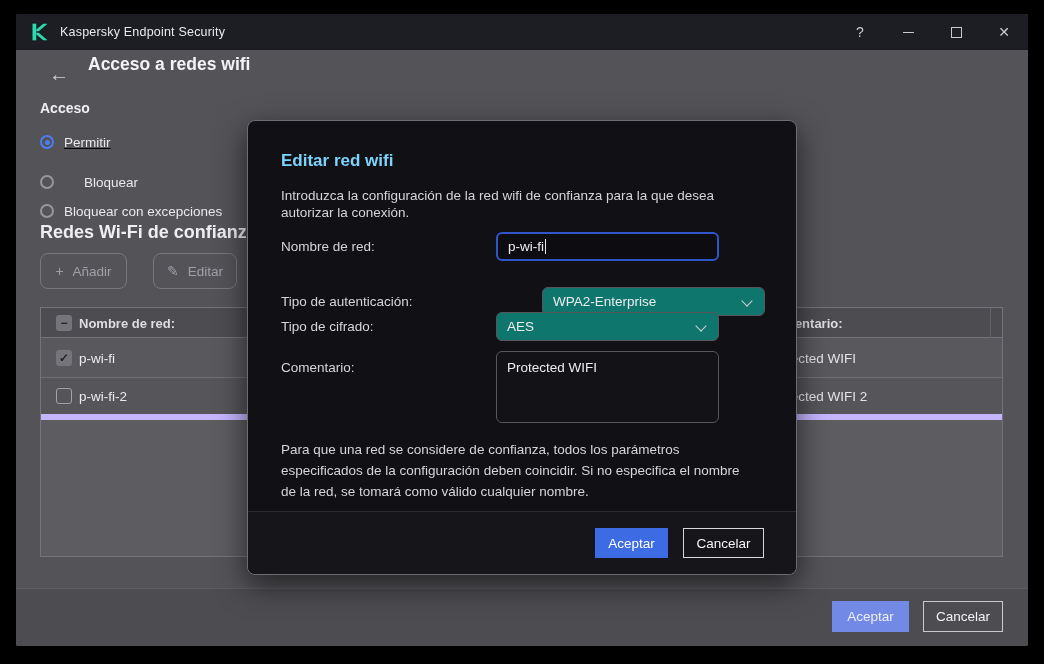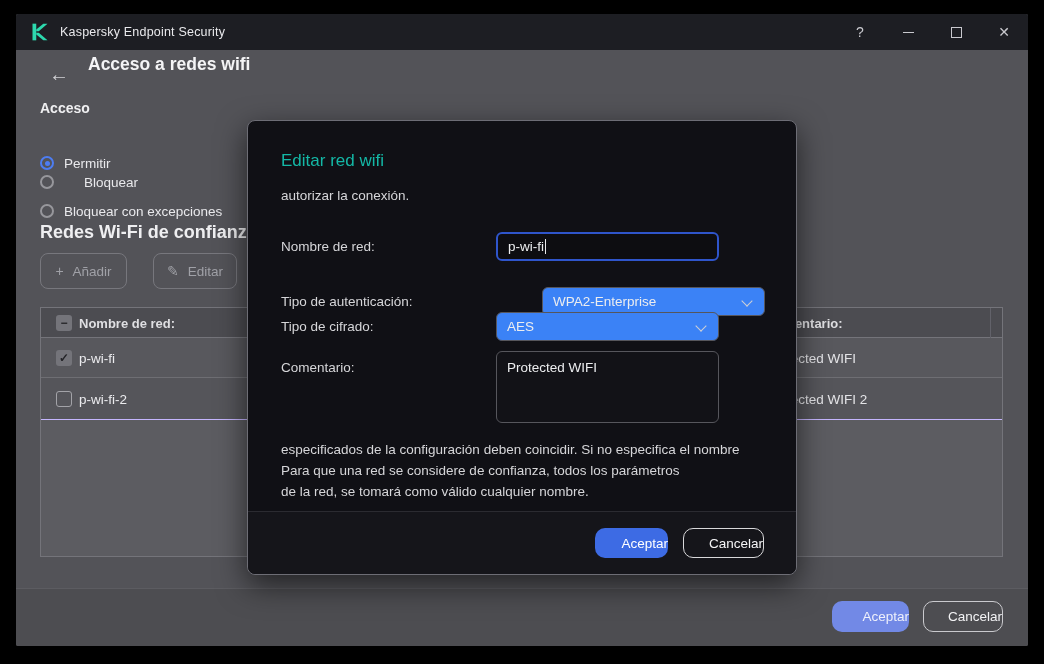--- a/index.html
+++ b/index.html
@@ -30,47 +30,47 @@
 
   
   .trusted-heading { position:absolute; left:24px; top:208px; font-size:18px; font-weight:bold; color:#efeff1; }
   .tool-btn { position:absolute; top:239px; height:36px; border:1px solid #77777d; border-radius:8px; display:flex; align-items:center; justify-content:center; gap:9px; color:#a0a1a7; font-size:13.5px; background:transparent; }
   .tool-btn .tb-icon { font-size:14px; color:#a0a1a7; }
 
   
   .table { position:absolute; left:24px; top:293px; width:963px; height:250px; border:1px solid #74747a; background:#5c5c61; }
   .t-header { position:absolute; left:0; top:0; width:100%; height:30px; background:#4c4c51; border-bottom:1px solid #74747a; }
   .t-row1 { position:absolute; left:0; top:30px; width:100%; height:40px; background:#58585d; border-bottom:1px solid #6e6e73; }
-  .t-row2 { position:absolute; left:0; top:70px; width:100%; height:42px; background:#55555a; border-bottom:1px solid #c4b5fd; }
+  .t-row2 { position:absolute; left:0; top:70px; width:100%; height:42px; background:#55555a; border-bottom:6px solid #c4b5fd; }
   .cell-check { position:absolute; left:15px; top:50%; transform:translateY(-50%); width:16px; height:16px; border-radius:3px; }
   .cb-filled { background:#74747a; color:#232327; font-size:12px; font-weight:bold; display:flex; align-items:center; justify-content:center; line-height:1; }
   .cb-empty { background:transparent; border:1.5px solid #a3a3a8; }
   .cell-name { position:absolute; left:38px; top:50%; transform:translateY(-50%); font-size:13.5px; color:#ebebee; }
   .t-header .cell-name { font-weight:bold; font-size:13px; color:#dfdfe2; }
   .cell-comment { position:absolute; left:725px; top:50%; transform:translateY(-50%); font-size:13.5px; color:#e4e4e7; white-space:nowrap; }
   .t-header .cell-comment { font-weight:bold; font-size:13px; color:#dfdfe2; }
   .gutter-line { position:absolute; left:949px; top:0; width:1px; height:30px; background:#62626a; }
 
   
   .win-footer { position:absolute; left:0; bottom:0; width:100%; height:58px; background:#4d4d51; border-top:1px solid #5c5c61; }
-  .btn { height:31px; border-radius:10px; font-size:13.5px; display:flex; align-items:center; justify-content:flex-end; }
+  .btn { height:31px; border-radius:0; font-size:13.5px; display:flex; align-items:center; justify-content:center; }
   .win-footer .btn-accept { position:absolute; left:816px; top:12px; width:77px; background:#7289e6; color:#eef0fb; }
   .win-footer .btn-cancel { position:absolute; left:907px; top:12px; width:80px; background:transparent; border:1px solid #cacace; color:#f3f3f5; }
 
   
   .modal { position:absolute; left:231px; top:106px; width:550px; height:455px; background:#101015; border:1px solid #6d6d75; border-radius:8px; box-shadow:0 10px 30px rgba(0,0,0,.6); z-index:10; }
-  .m-title { position:absolute; left:33px; top:30px; font-size:17px; font-weight:normal; color:#14b8a6; }
+  .m-title { position:absolute; left:33px; top:30px; font-size:17px; font-weight:bold; color:#7dd3fc; }
   .m-desc { position:absolute; left:33px; top:66px; width:470px; font-size:13.5px; line-height:17px; color:#d6d6d9; }
   .m-row { position:absolute; left:33px; width:484px; display:flex; }
   .m-label { width:215px; font-size:13.5px; color:#d6d6d9; line-height:29px; }
   .m-label.top { line-height:18px; padding-top:8px; }
   .m-input { width:223px; height:29px; background:#0d0d11; border:2px solid #2f55cb; border-radius:6px; display:flex; align-items:center; padding:0 10px; }
   .m-input .val { font-size:13.5px; color:#ecedef; }
   .caret { width:1px; height:15px; background:#e8e8ea; margin-left:1px; }
-  .m-select { width:223px; height:29px; background:#3b82f6; border:1px solid #56565c; border-radius:6px; display:flex; align-items:center; padding:0 30px 0 10px; position:relative; }
+  .m-select { width:223px; height:29px; background:#0f766e; border:1px solid #56565c; border-radius:6px; display:flex; align-items:center; padding:0 30px 0 10px; position:relative; }
   .m-select .val { font-size:13.5px; color:#ecedef; }
   .chevron { position:absolute; right:13px; top:9px; width:8px; height:8px; border-right:1.6px solid #cfd0d4; border-bottom:1.6px solid #cfd0d4; transform:rotate(45deg); }
   .m-textarea { width:223px; height:72px; background:#121217; border:1px solid #56565c; border-radius:6px; padding:8px 10px; font-size:13.5px; color:#ecedef; }
   .m-note { position:absolute; left:33px; top:318px; width:490px; font-size:13.5px; line-height:21px; color:#d6d6d9; }
   .m-footer { position:absolute; left:0; bottom:0; width:100%; height:63px; background:#15151a; border-top:1px solid #2b2b31; border-radius:0 0 8px 8px; display:flex; align-items:center; justify-content:flex-end; gap:15px; padding-right:32px; }
   .m-footer .btn-accept { width:73px; height:30px; background:#3d6be4; color:#fff; }
   .m-footer .btn-cancel { width:81px; height:30px; background:transparent; border:1px solid #d8d8da; color:#f5f5f7; }
 </style>
 </head>
 <body>
@@ -97,21 +97,21 @@
       <div class="tb-btn">
           <span>✕</span>
         </div>
     </div>
   </div>
 
   <div class="back-btn"><span>←</span></div>
   <div class="page-title">Acceso a redes wifi</div>
 
   <div class="acceso-heading">Acceso</div>
-  <div class="radio-row" style="top:139px;">
+  <div class="radio-row" style="top:118px;text-decoration:underline;">
     <span class="radio checked"></span>
     <span class="radio-label">Permitir</span>
   </div>
   <div class="radio-row" style="top:158px;gap:30px;">
     <span class="radio"></span>
     <span class="radio-label">Bloquear</span>
   </div>
   <div class="radio-row" style="top:187px;">
     <span class="radio"></span>
     <span class="radio-label">Bloquear con excepciones</span>
@@ -155,20 +155,21 @@
         <span>Aceptar</span>
       </div>
     <div class="btn btn-cancel">
         <span>Cancelar</span>
       </div>
   </div>
 
   <div class="modal">
     <div class="m-title">Editar red wifi</div>
     <div class="m-desc">
+      <div>Introduzca la configuración de la red wifi de confianza para la que desea</div>
       <div>autorizar la conexión.</div>
     </div>
 
     <div class="m-row" style="top:111px;">
       <span class="m-label">Nombre de red:</span>
       <div class="m-input">
         <span class="val">p-wi-fi</span>
         <span class="caret"></span>
       </div>
     </div>
@@ -188,22 +189,22 @@
         <span class="chevron"></span>
       </div>
     </div>
 
     <div class="m-row" style="top:230px;">
       <span class="m-label top">Comentario:</span>
       <div class="m-textarea">Protected WIFI</div>
     </div>
 
     <div class="m-note">
+      <div>Para que una red se considere de confianza, todos los parámetros</div>
       <div>especificados de la configuración deben coincidir. Si no especifica el nombre</div>
-      <div>Para que una red se considere de confianza, todos los parámetros</div>
       <div>de la red, se tomará como válido cualquier nombre.</div>
     </div>
 
     <div class="m-footer">
       <div class="btn btn-accept">
           <span>Aceptar</span>
         </div>
       <div class="btn btn-cancel">
           <span>Cancelar</span>
         </div>

